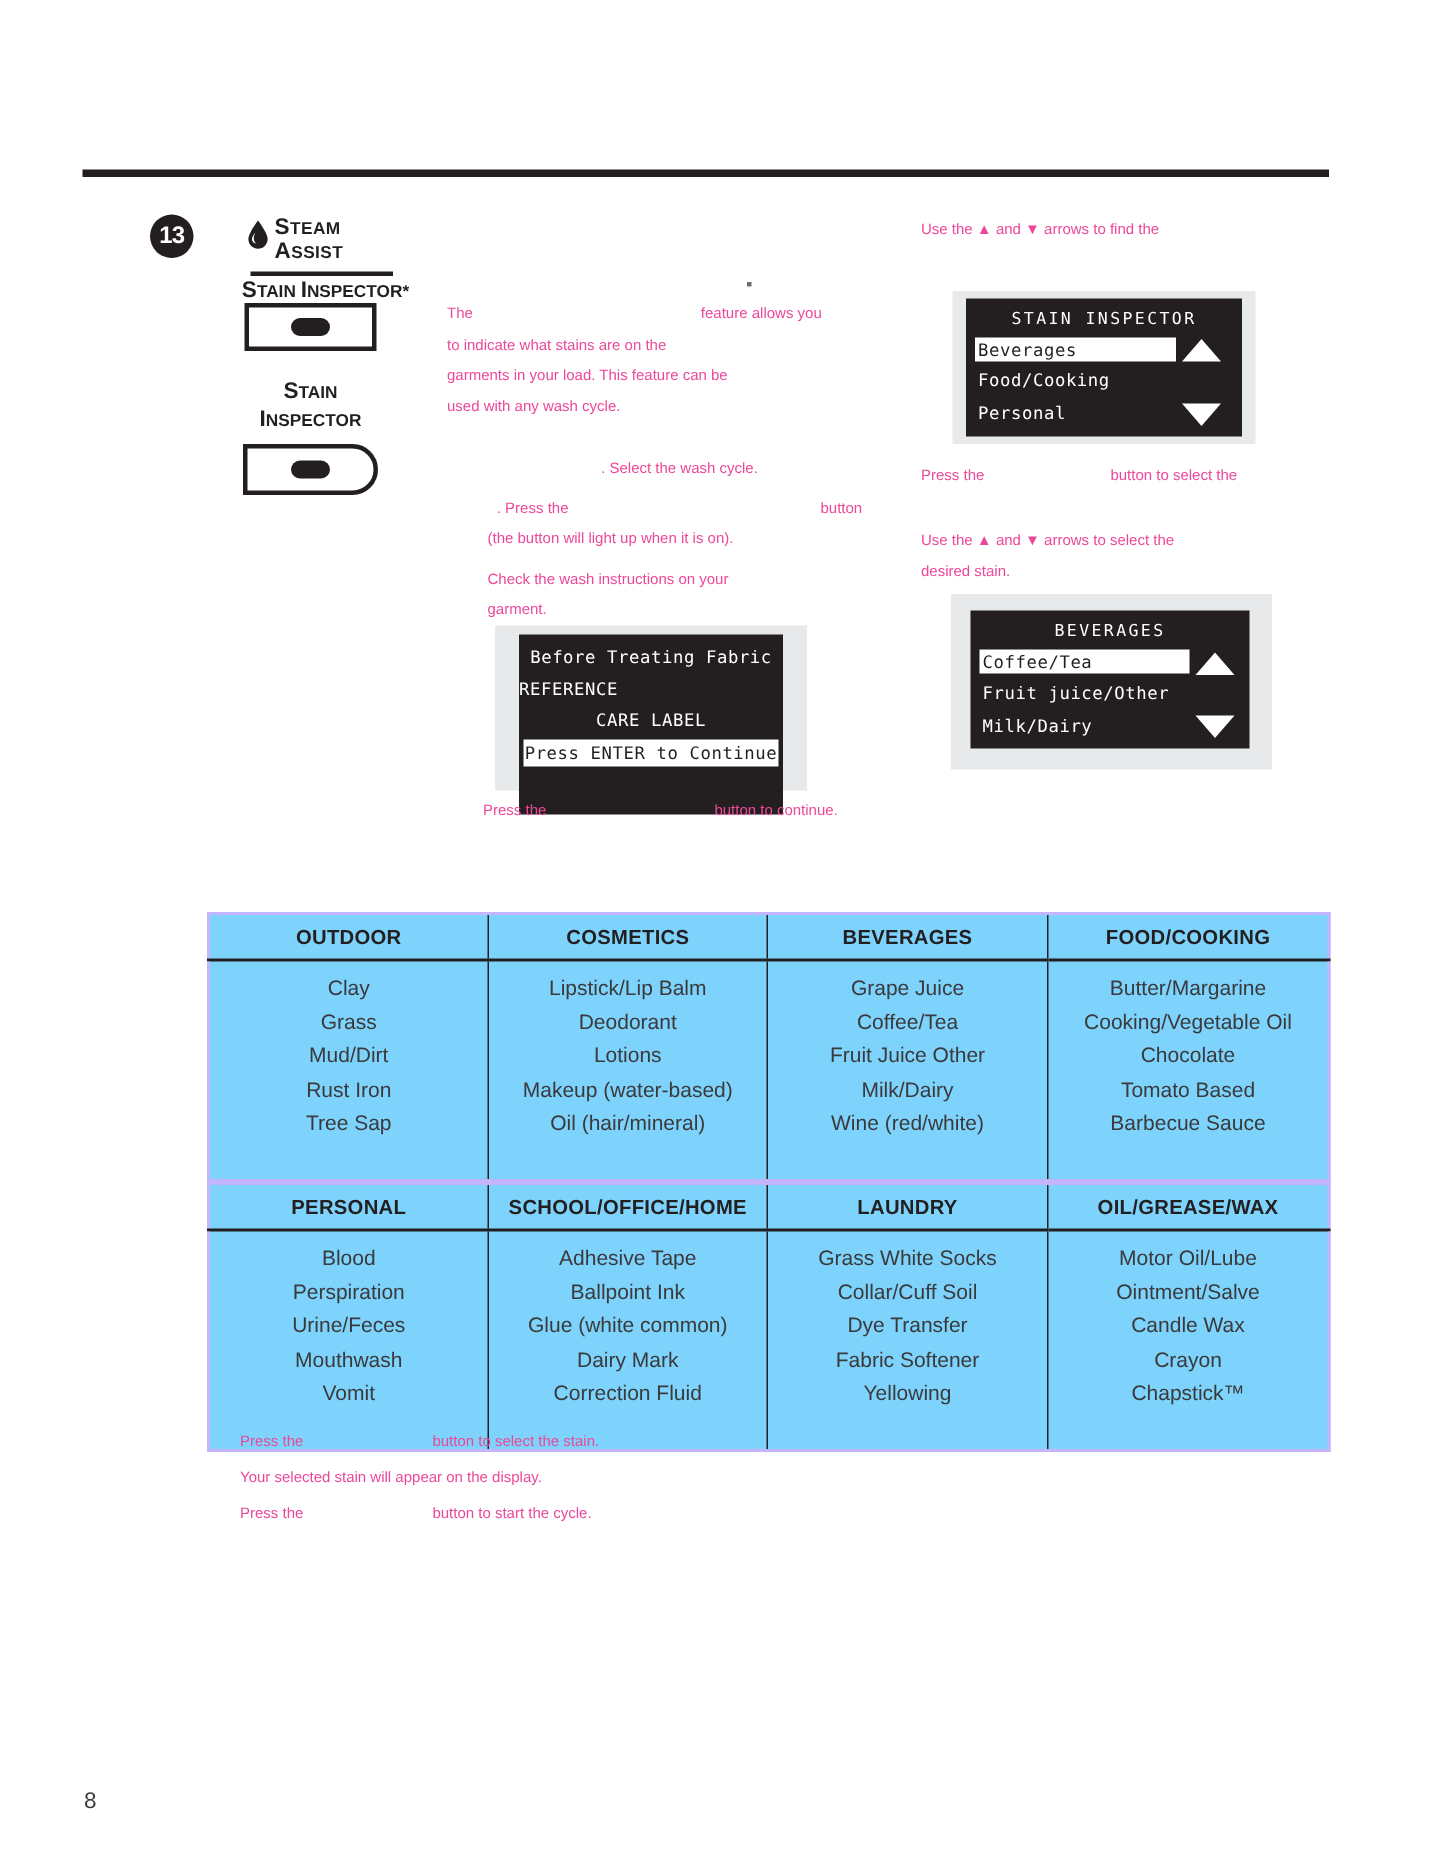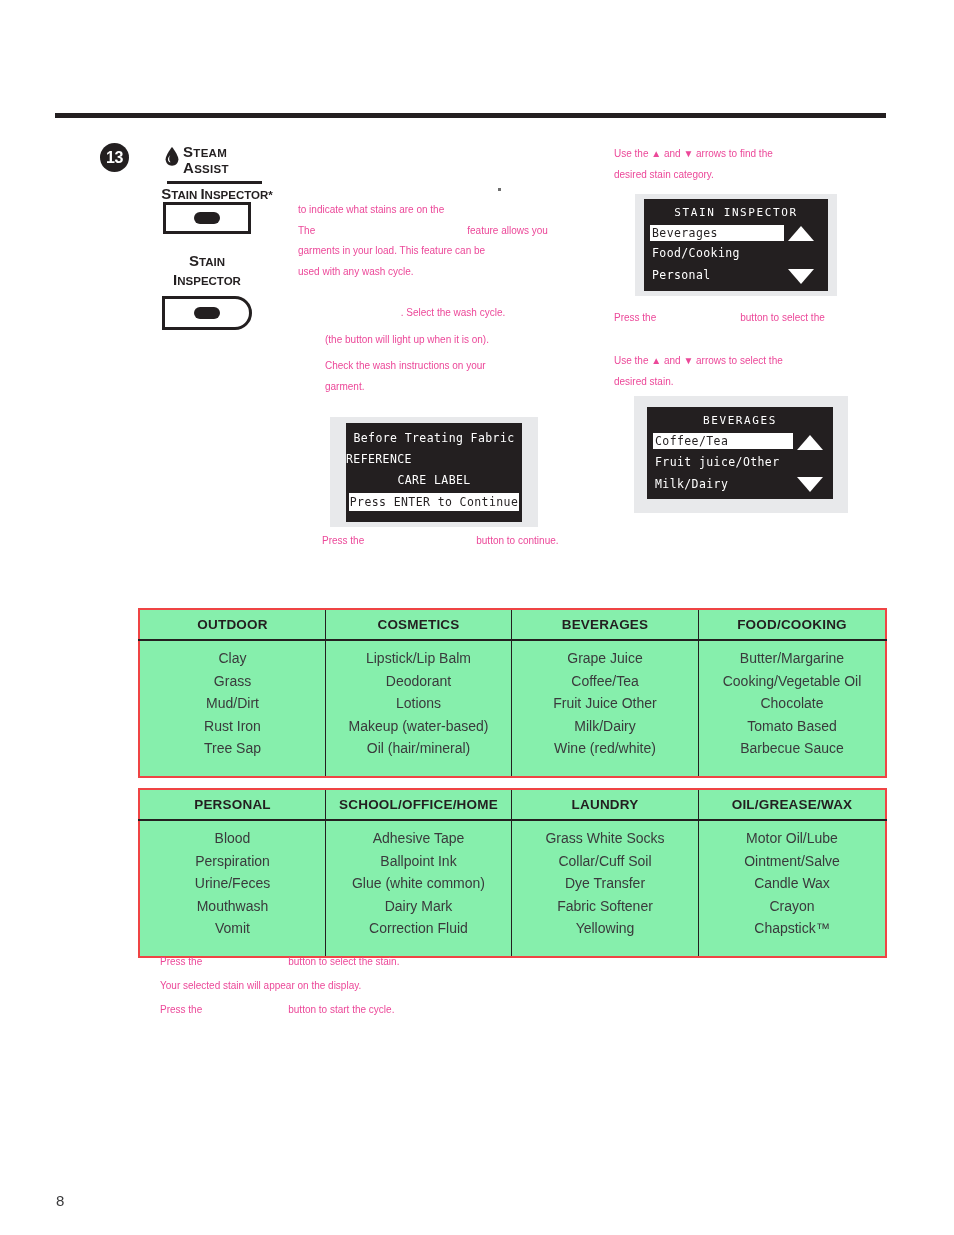--- a/index.html
+++ b/index.html
@@ -232,21 +232,21 @@
     width: 0;
     height: 0;
     border-left: 13px solid transparent;
     border-right: 13px solid transparent;
   }
   .lcd-arrow.up   { border-bottom: 15px solid #ffffff; }
   .lcd-arrow.down { border-top: 15px solid #ffffff; }
 
   
   #lcd-frame-care { left: 330px; top: 417px; width: 208px; height: 110px; }
-  #lcd-care { left: 346px; top: 423px; width: 176px; height: 99px; }
+  #lcd-care { left: 346px; top: 423px; width: 176px; height: 120px; }
   #lcd-care .l1 { left: 0; right: 0; text-align: center; top: 8px; }
   #lcd-care .l2 { left: 0; right: 0; text-align: left; top: 29px; }
   #lcd-care .l3 { left: 0; right: 0; text-align: center; top: 50px; }
   #lcd-care .l4 {
     left: 3px; right: 3px; top: 70px; text-align: center;
     background: #ffffff; color: #231f20; padding: 2px 0;
   }
 
   
   #lcd-frame-cat { left: 635px; top: 194px; width: 202px; height: 102px; }
@@ -266,43 +266,43 @@
   #lcd-bev .r2 { left: 8px; top: 48px; }
   #lcd-bev .r3 { left: 8px; top: 70px; }
   #lcd-bev .lcd-arrow.up   { left: 150px; top: 28px; }
   #lcd-bev .lcd-arrow.down { left: 150px; top: 70px; }
 
   
   .stain-table {
     position: absolute;
     border-collapse: collapse;
     table-layout: fixed;
-    border: 2px solid #ef4444;
-    background: #86efac;
+    border: 2px solid #c4b5fd;
+    background: #7dd3fc;
   }
   .stain-table td, .stain-table th {
     border-left: 1.5px solid #231f20;
     border-right: 1.5px solid #231f20;
     text-align: center;
     vertical-align: top;
     padding: 0;
   }
   .stain-table th {
     font-size: 13.5px;
     font-weight: bold;
     letter-spacing: 0.2px;
     border-bottom: 2px solid #231f20;
     height: 29px;
     vertical-align: middle;
     color: #231f20;
   }
   .stain-table td {
     font-size: 14px;
     line-height: 22.5px;
-    padding: 6px 2px 16px 2px;
+    padding: 6px 2px 26px 2px;
     color: #3a3a3c;
   }
   .stain-table .cell-item { display: block; white-space: nowrap; }
   #table-a { left: 138px; top: 608px; width: 742px; }
   #table-b { left: 138px; top: 788px; width: 742px; }
   .col-1 { width: 185px; }
   .col-2 { width: 185px; }
   .col-3 { width: 186px; }
   .col-4 { width: 186px; }
 
@@ -349,50 +349,50 @@
     <div class="stain-inspector-label smallcaps-sm">
       <span class="smallcaps-big">S</span>TAIN<br><span class="smallcaps-big">I</span>NSPECTOR
     </div>
 
     <div class="btn-round"></div>
   </div>
 
   <div class="stray-dot"></div>
 
   <div class="copy intro-copy">
+    <p><span>The</span><span class="gap-lg"></span><span>feature allows you</span></p>
     <p>to indicate what stains are on the</p>
-    <p><span>The</span><span class="gap-lg"></span><span>feature allows you</span></p>
     <p>garments in your load. This feature can be</p>
     <p>used with any wash cycle.</p>
   </div>
 
   <div class="copy steps-copy">
     <p class="bullet-row">. Select the wash cycle.</p>
     <div class="step-spacer"></div>
+    <p class="bullet-row"><span>. Press the</span><span class="gap-xl"></span><span>button</span></p>
     <p class="sub-row">(the button will light up when it is on).</p>
     <div class="step-spacer"></div>
     <p class="sub-row">Check the wash instructions on your</p>
     <p class="sub-row">garment.</p>
   </div>
 
   <div class="lcd-frame" id="lcd-frame-care"></div>
   <div class="lcd" id="lcd-care">
     <div class="lcd-line l1">Before Treating Fabric</div>
     <div class="lcd-line l2">REFERENCE</div>
     <div class="lcd-line l3">CARE LABEL</div>
     <div class="lcd-line l4">Press ENTER to Continue</div>
   </div>
 
   <div class="copy press-continue">
     <p><span>Press the</span><span class="gap-md"></span><span>button to continue.</span></p>
   </div>
 
   <div class="copy right-copy-1">
     <p>Use the ▲ and ▼ arrows to find the</p>
-    <p>desired stain category.</p>
   </div>
 
   <div class="lcd-frame" id="lcd-frame-cat"></div>
   <div class="lcd" id="lcd-cat">
     <div class="lcd-title">STAIN INSPECTOR</div>
     <div class="lcd-line r1 highlight">Beverages</div>
     <div class="lcd-line r2">Food/Cooking</div>
     <div class="lcd-line r3">Personal</div>
     <div class="lcd-arrow up"></div>
     <div class="lcd-arrow down"></div>

